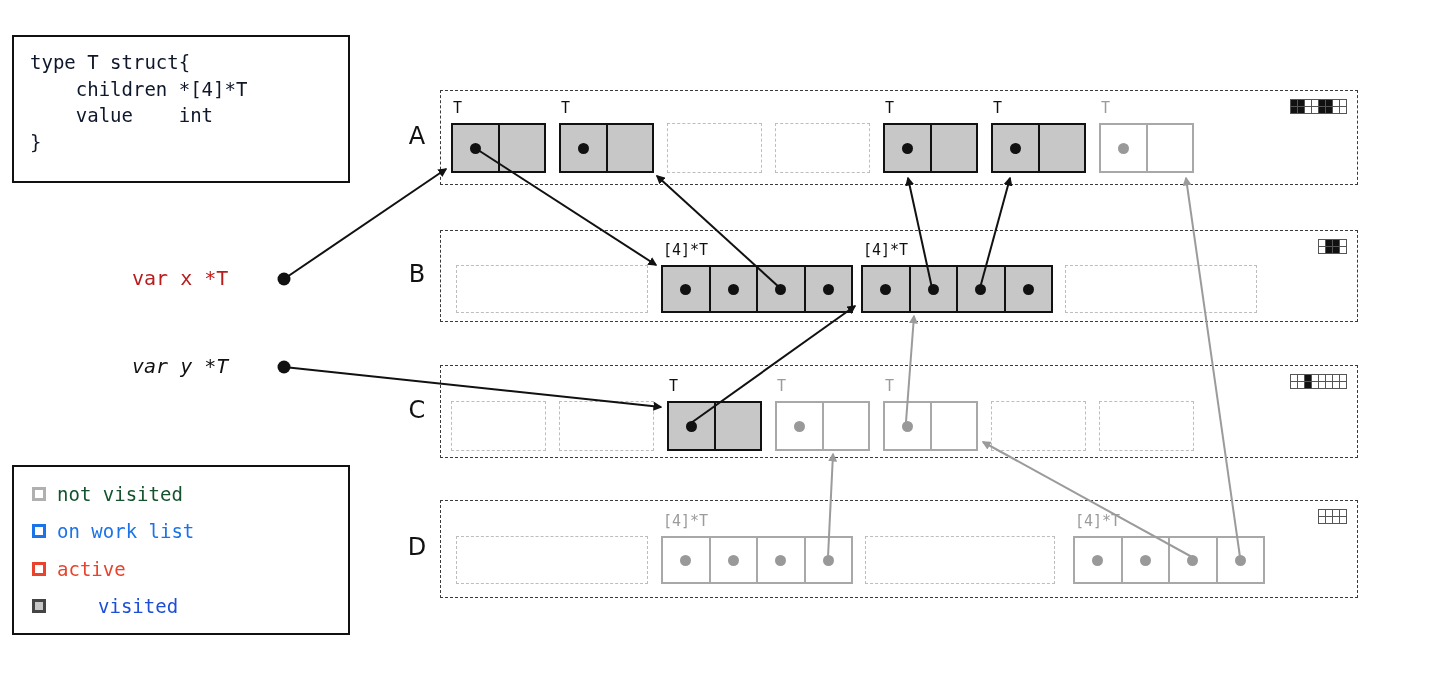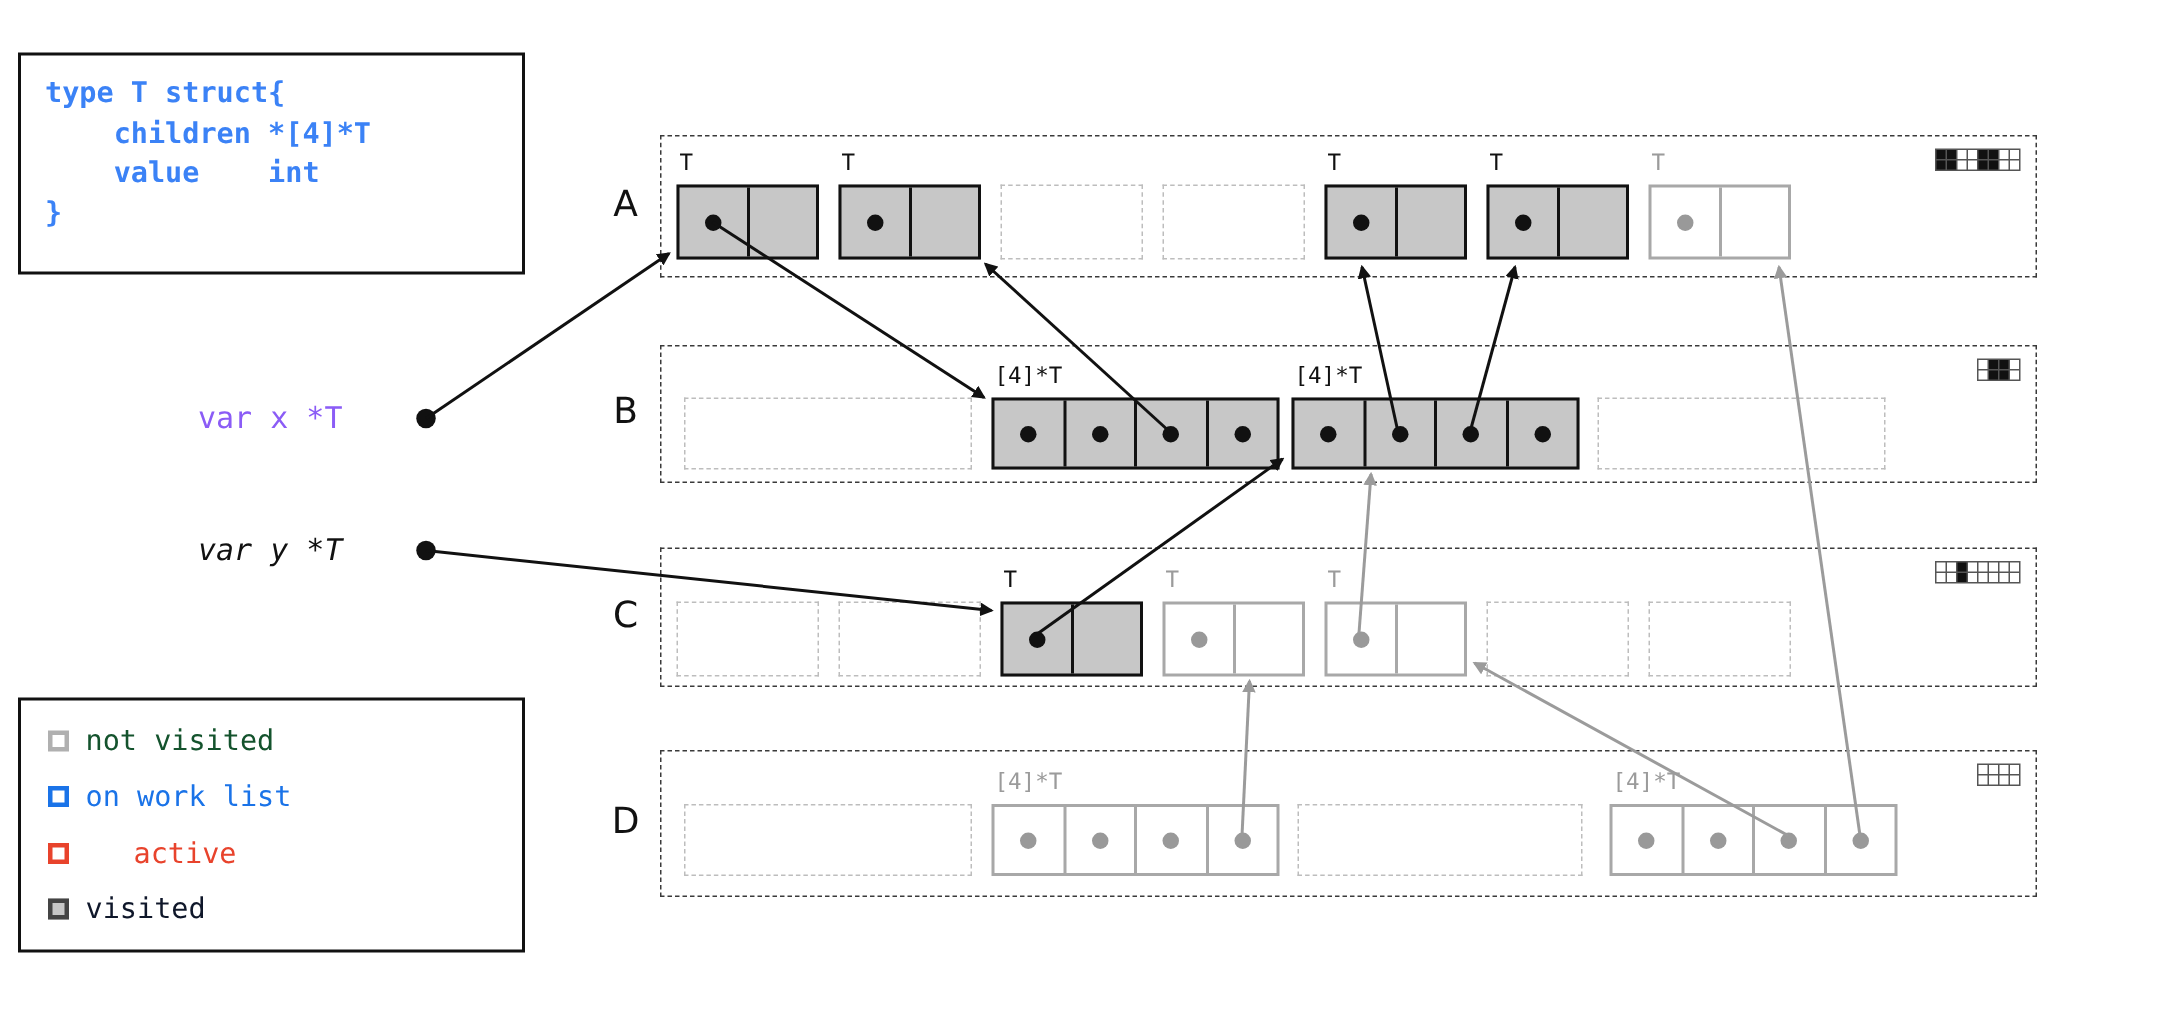--- a/index.html
+++ b/index.html
@@ -2,21 +2,21 @@
 <html><head>
 <meta charset="utf-8">
 <style>
   * { margin:0; padding:0; box-sizing:border-box; }
   html,body { width:1440px; height:675px; background:#ffffff; overflow:hidden; }
   body { font-family:"DejaVu Sans Mono", monospace; position:relative; }
   .canvas { position:absolute; left:0; top:0; width:1440px; height:675px; }
 
   .code-box { position:absolute; left:12px; top:35px; width:338px; height:148px;
               border:2px solid #111; padding:12px 16px; background:#fff; }
-  .code-box pre { font-family:"DejaVu Sans Mono", monospace; font-size:19px; line-height:1.4; color:#3b82f6; white-space:pre;font-weight:bold; }
+  .code-box pre { font-family:"DejaVu Sans Mono", monospace; font-size:19px; line-height:1.4; color:#0f172a; white-space:pre; }
 
   .var-label { position:absolute; font-size:20px; color:#111; }
   .var-x { left:132px; top:266px; }
   .var-y { left:132px; top:354px;font-style:italic; }
 
   .legend-box { position:absolute; left:12px; top:465px; width:338px; height:170px;
                 border:2px solid #111; padding:16px 18px; background:#fff;
                 display:flex; flex-direction:column; justify-content:space-between; }
   .legend-item { display:flex; align-items:center; gap:11px; font-size:19px; }
   .legend-swatch { width:14px; height:14px; border:3px solid #999; background:#fff; flex:0 0 auto; }
@@ -50,39 +50,39 @@
 
 <div class="canvas" id="canvas">
 
   <div class="code-box">
     <pre>type T struct{
     children *[4]*T
     value    int
 }</pre>
   </div>
 
-  <div class="var-label var-x" style="color: #8b5cf6; text-align: center;">var x *T</div>
+  <div class="var-label var-x" style="color: #b91c1c; text-align: center;">var x *T</div>
   <div class="var-label var-y" style="color: rgb(17, 17, 17);">var y *T</div>
 
   <div class="legend-box">
     <div class="legend-item">
       <span class="legend-swatch" style="border-color: rgb(176, 176, 176); background: rgb(255, 255, 255);"></span>
       <span class="legend-text" style="color: #14532d;">not visited</span>
     </div>
     <div class="legend-item">
       <span class="legend-swatch" style="border-color: rgb(26, 115, 232); background: rgb(255, 255, 255);"></span>
       <span class="legend-text" style="color: rgb(26, 115, 232);">on work list</span>
     </div>
     <div class="legend-item">
       <span class="legend-swatch" style="border-color: rgb(232, 67, 44); background: rgb(255, 255, 255);"></span>
-      <span class="legend-text" style="color: rgb(232, 67, 44); margin-left: 32px;">active</span>
+      <span class="legend-text" style="color: rgb(232, 67, 44);">active</span>
     </div>
     <div class="legend-item">
       <span class="legend-swatch" style="border-color: rgb(68, 68, 68); background: rgb(199, 199, 199);"></span>
-      <span class="legend-text" style="color: #0f172a;">visited</span>
+      <span class="legend-text" style="color: #1d4ed8; margin-left: 41px;">visited</span>
     </div>
   </div>
 
   <div id="spans-layer">
       <div class="span-box" style="left: 440px; top: 90px; width: 918px; height: 95px;">
         <div class="bitmap" style="grid-template-columns: repeat(8, 6px);">
           <span class="bitcell on"></span>
           <span class="bitcell on"></span>
           <span class="bitcell"></span>
           <span class="bitcell"></span>

